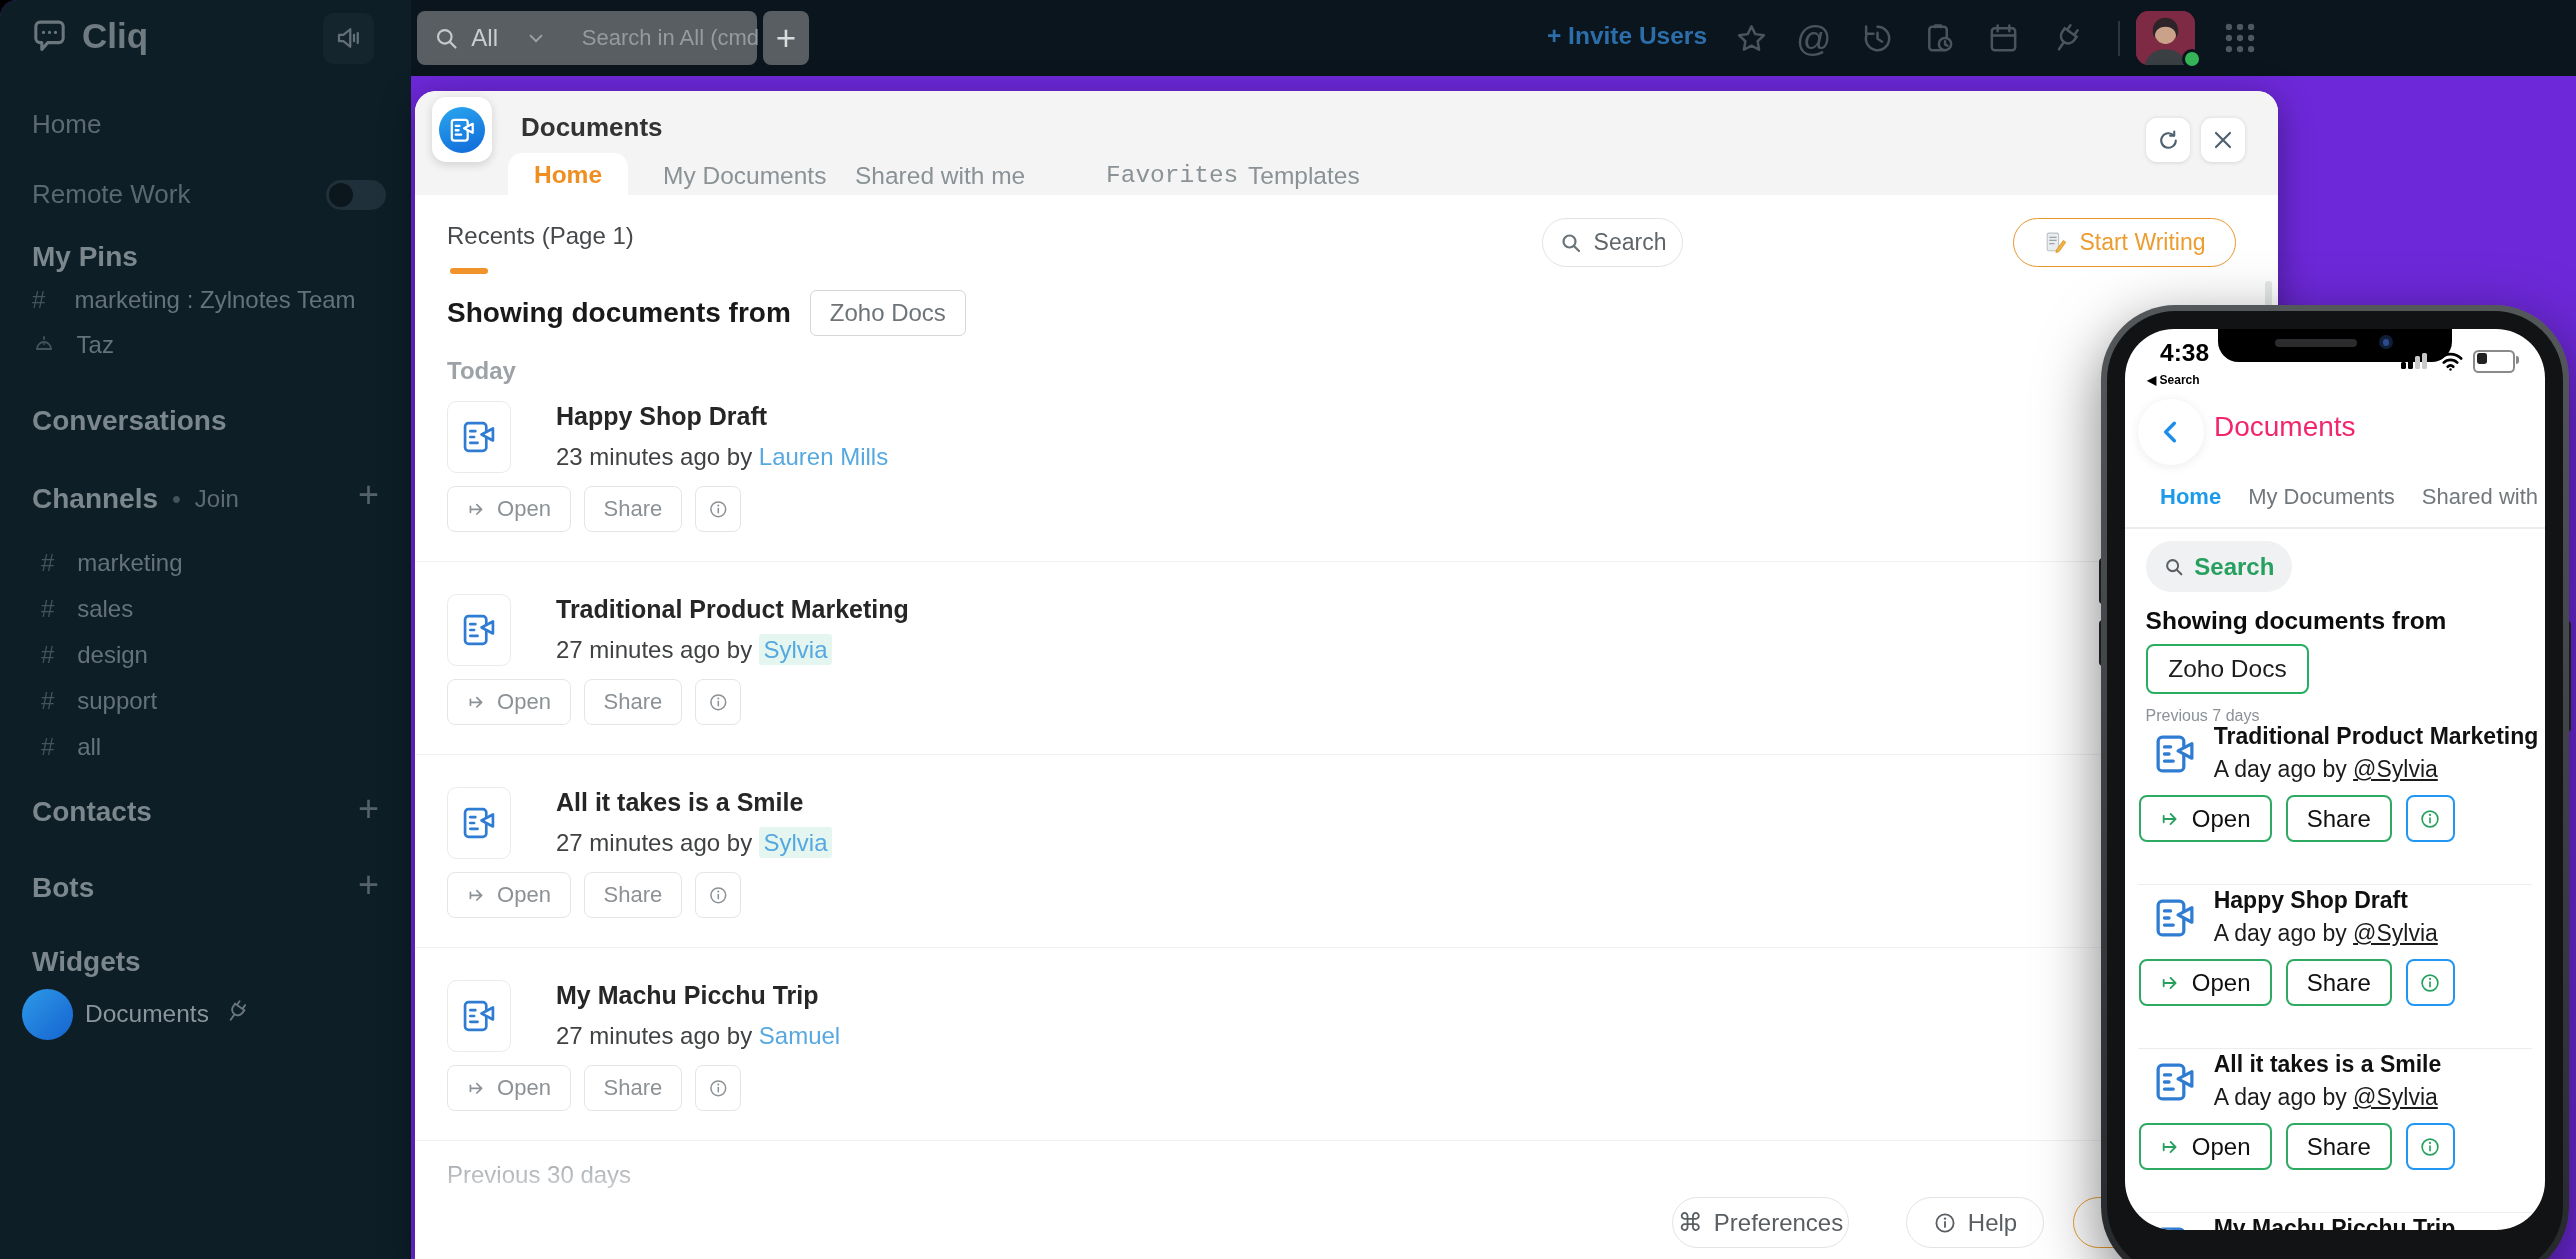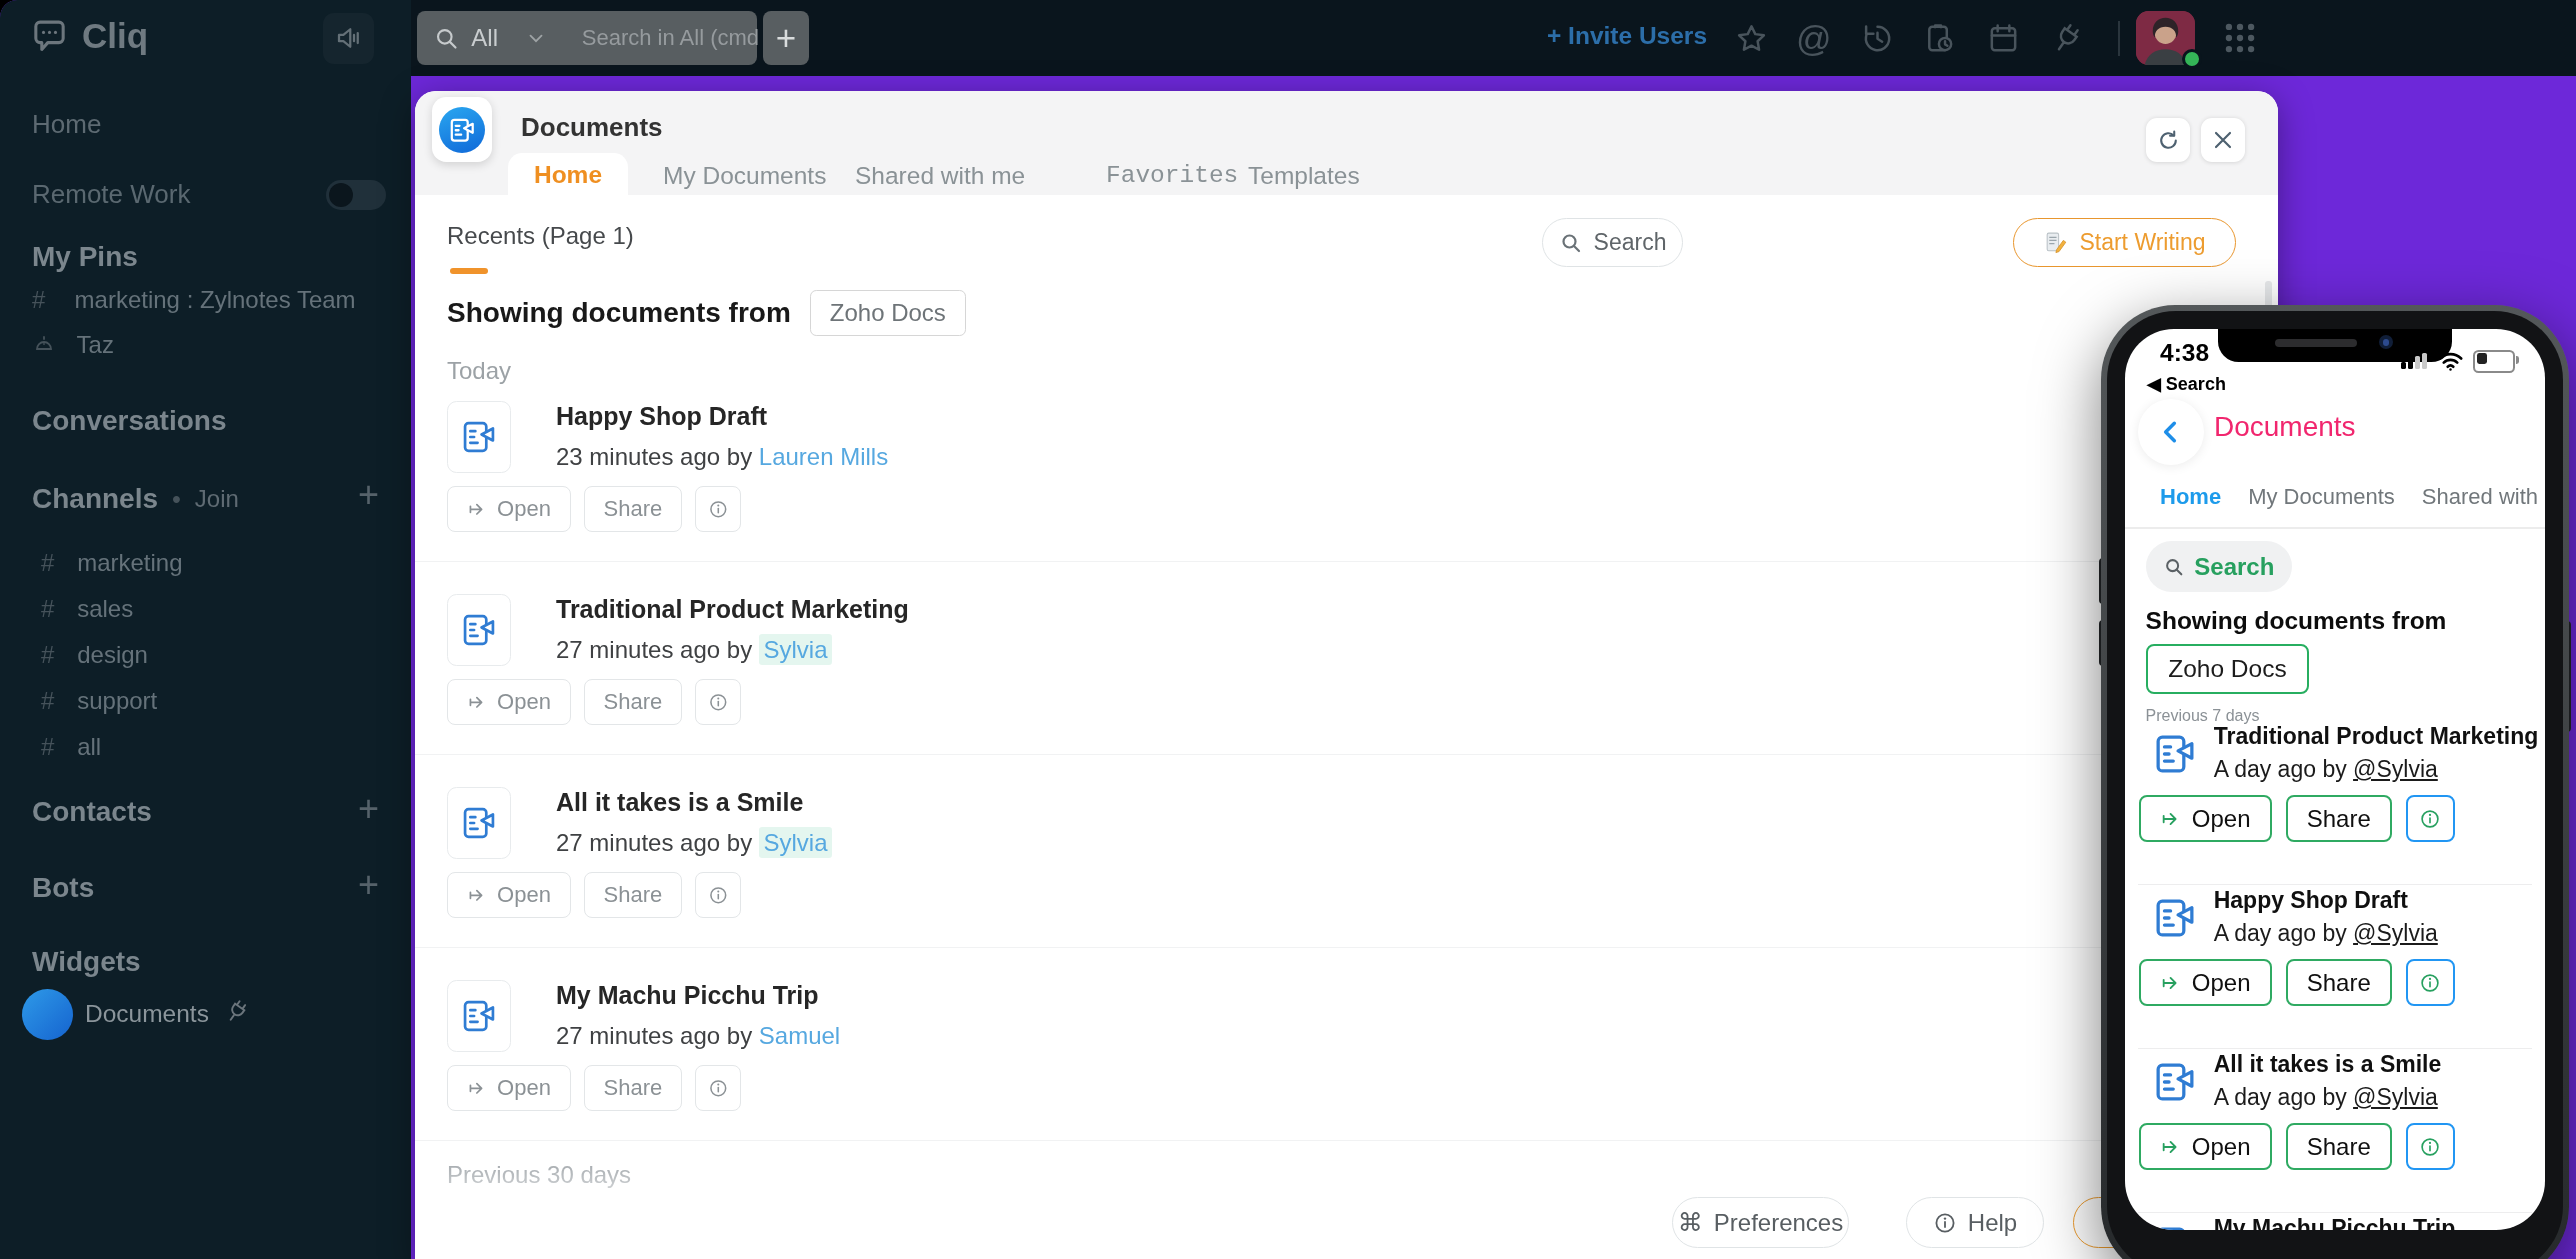--- a/index.html
+++ b/index.html
@@ -104,21 +104,21 @@
             box-shadow:0 20.6px 63px rgba(0,0,0,.5);}
   .ph-frame-inner{position:absolute;inset:6.3px;border-radius:69px;background:#121315;}
   .ph-screen{position:absolute;left:24px;right:24px;top:24px;bottom:51px;border-radius:49px;background:#fff;overflow:hidden;}
   .ph-sidebtn{position:absolute;width:8px;border-radius:4.7px;background:#232628;}
   .ph-notch{position:absolute;left:50%;top:0;transform:translateX(-50%);width:234px;height:33px;background:#000;
             border-radius:0 0 20.6px 20.6px;}
   .ph-speaker{position:absolute;left:57px;top:9.5px;width:82px;height:8px;border-radius:4.7px;background:#2c2c2e;}
   .ph-camera{position:absolute;left:161px;top:6.3px;width:14.2px;height:14.2px;border-radius:50%;background:#101e38;}
   .ph-camera::after{content:"";position:absolute;left:4px;top:4px;width:6.3px;height:6.3px;border-radius:50%;background:#2c4a8e;}
   .s-time{position:absolute;left:35px;top:9.5px;font-size:24.5px;font-weight:700;color:#000;}
-  .s-backapp{position:absolute;left:22px;top:44px;font-size:18px;font-weight:700;color:#000;}
+  .s-backapp{position:absolute;left:22px;top:44px;font-size:12px;font-weight:700;color:#000;}
   .s-status{position:absolute;right:30px;top:20.6px;display:flex;align-items:center;gap:9.5px;}
   .s-backcircle{position:absolute;left:12.7px;top:70px;width:66px;height:66px;border-radius:50%;background:#fff;
                 box-shadow:0 1.6px 11px rgba(0,0,0,.08);display:flex;align-items:center;justify-content:center;color:#1e8ee8;}
   .s-navtitle{position:absolute;left:89px;top:82px;font-size:28px;font-weight:500;color:#f1266e;}
   .s-tabs{position:absolute;left:35px;top:155px;display:flex;gap:27px;font-size:22px;white-space:nowrap;}
   .s-tab{color:#71777b;}
   .s-tab.active{color:#1d9beb;font-weight:700;}
   .s-divider{position:absolute;left:0;top:198px;width:100%;height:1.6px;background:#ececec;}
   .s-search{position:absolute;left:20.6px;top:212px;width:146px;height:51px;border-radius:27px;background:#f0f1f2;
             display:flex;align-items:center;justify-content:center;gap:9.5px;font-size:24px;font-weight:700;color:#27a05f;}
@@ -367,21 +367,21 @@
           <path d="M13 19l6.5-9 2.4 1.7-6.5 9-3 1z" fill="#f2b23e" stroke="#d7932a" stroke-width=".8"></path>
         </svg>
       <span>Start Writing</span>
     </button>
 
     <div class="showing-row">
       <span class="showing-label">Showing documents from</span>
       <span class="source-chip">Zoho Docs</span>
     </div>
 
-    <div class="p-section" style="top:266px;">Today</div>
+    <div class="p-section" style="top:266px;font-weight:bold;">Today</div>
 
     <div id="doc-list">
         <div class="doc-row">
           <div class="doc-icon">
             <svg viewBox="0 0 24 24" fill="none" stroke="currentColor" stroke-width="1.7" stroke-linecap="round" stroke-linejoin="round">
     <rect x="3.2" y="3.2" width="13.4" height="17.6" rx="2.2"></rect>
     <path d="M6.5 8.3h3.2M6.5 12h2.4M6.5 15.7h4.6"></path>
     <path class="tri" d="M20.8 6.6v7.6l-7.2-3.8z" fill="#ffffff"></path>
   </svg>
           </div>

